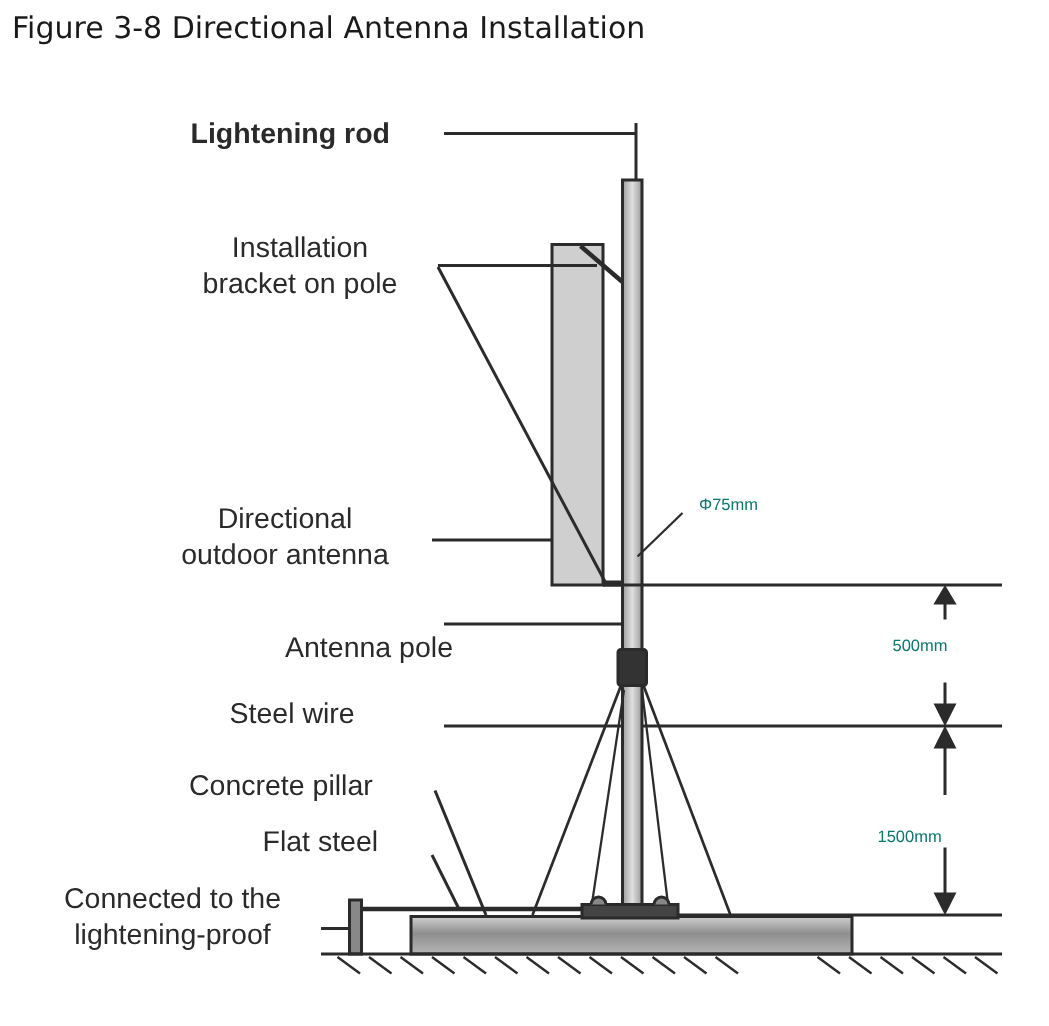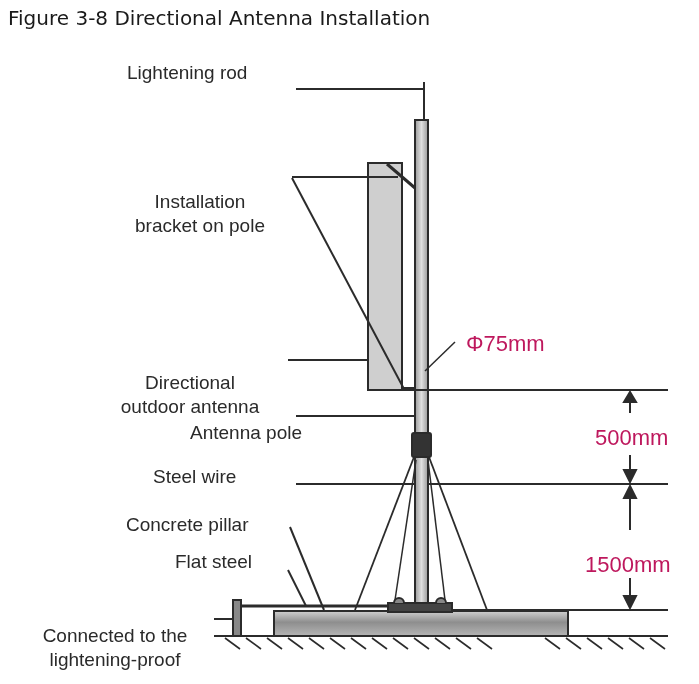--- a/index.html
+++ b/index.html
@@ -1,21 +1,21 @@
 <!DOCTYPE html>
 <html><head>
   <meta charset="utf-8">
   <style>
     html, body { margin:0; padding:0; background:#ffffff; }
     body { width:699px; height:684px; position:relative; overflow:hidden; font-family:"Liberation Sans", sans-serif; }
     .caption { position:absolute; left:8px; top:6px; font-family:"DejaVu Sans", sans-serif; font-size:20px; color:#1a1a1a; white-space:nowrap; }
     svg.diagram { position:absolute; left:0; top:0; }
     .lbl { position:absolute; font-size:19px; color:#2a2a2a; line-height:24px; white-space:nowrap; }
-    .c { text-align:center;margin-top:36px; }
-    .dim { position:absolute; font-size:22px; color:#be185d; background:#fff; white-space:nowrap; }
+    .c { text-align:center; }
+    .dim { position:absolute; font-size:11px; color:#0f766e; background:#fff; white-space:nowrap; }
   </style>
 </head>
 <body>
 
 <div class="caption">Figure 3-8 Directional Antenna Installation</div>
 
 <svg class="diagram" width="699" height="684" viewBox="0 0 699 684">
   <defs>
     <linearGradient id="pillarGrad" x1="0" y1="0" x2="0" y2="1">
       <stop offset="0" stop-color="#d0d0d0"></stop>
@@ -99,21 +99,21 @@
         <line x1="545" y1="638" x2="560" y2="649"></line>
       <line x1="566" y1="638" x2="581" y2="649"></line>
         <line x1="587" y1="638" x2="602" y2="649"></line>
       <line x1="608" y1="638" x2="623" y2="649"></line>
         <line x1="629" y1="638" x2="644" y2="649"></line>
       <line x1="650" y1="638" x2="665" y2="649"></line>
     </g>
   </g>
 </svg>
 
-<div class="lbl" style="left:127px;top:61px;">Lightening rod</div>
+<div class="lbl" style="left:127px;top:78px;font-weight:bold;">Lightening rod</div>
 <div class="lbl c" style="left:120px;top:154px;width:160px;">
   <div>Installation</div>
   <div>bracket on pole</div>
 </div>
 <div class="lbl c" style="left:104px;top:335px;width:172px;">
   <div>Directional</div>
   <div>outdoor antenna</div>
 </div>
 <div class="lbl" style="left:150px;top:421px;margin-left:40px;">Antenna pole</div>
 <div class="lbl" style="left:153px;top:465px;">Steel wire</div>

